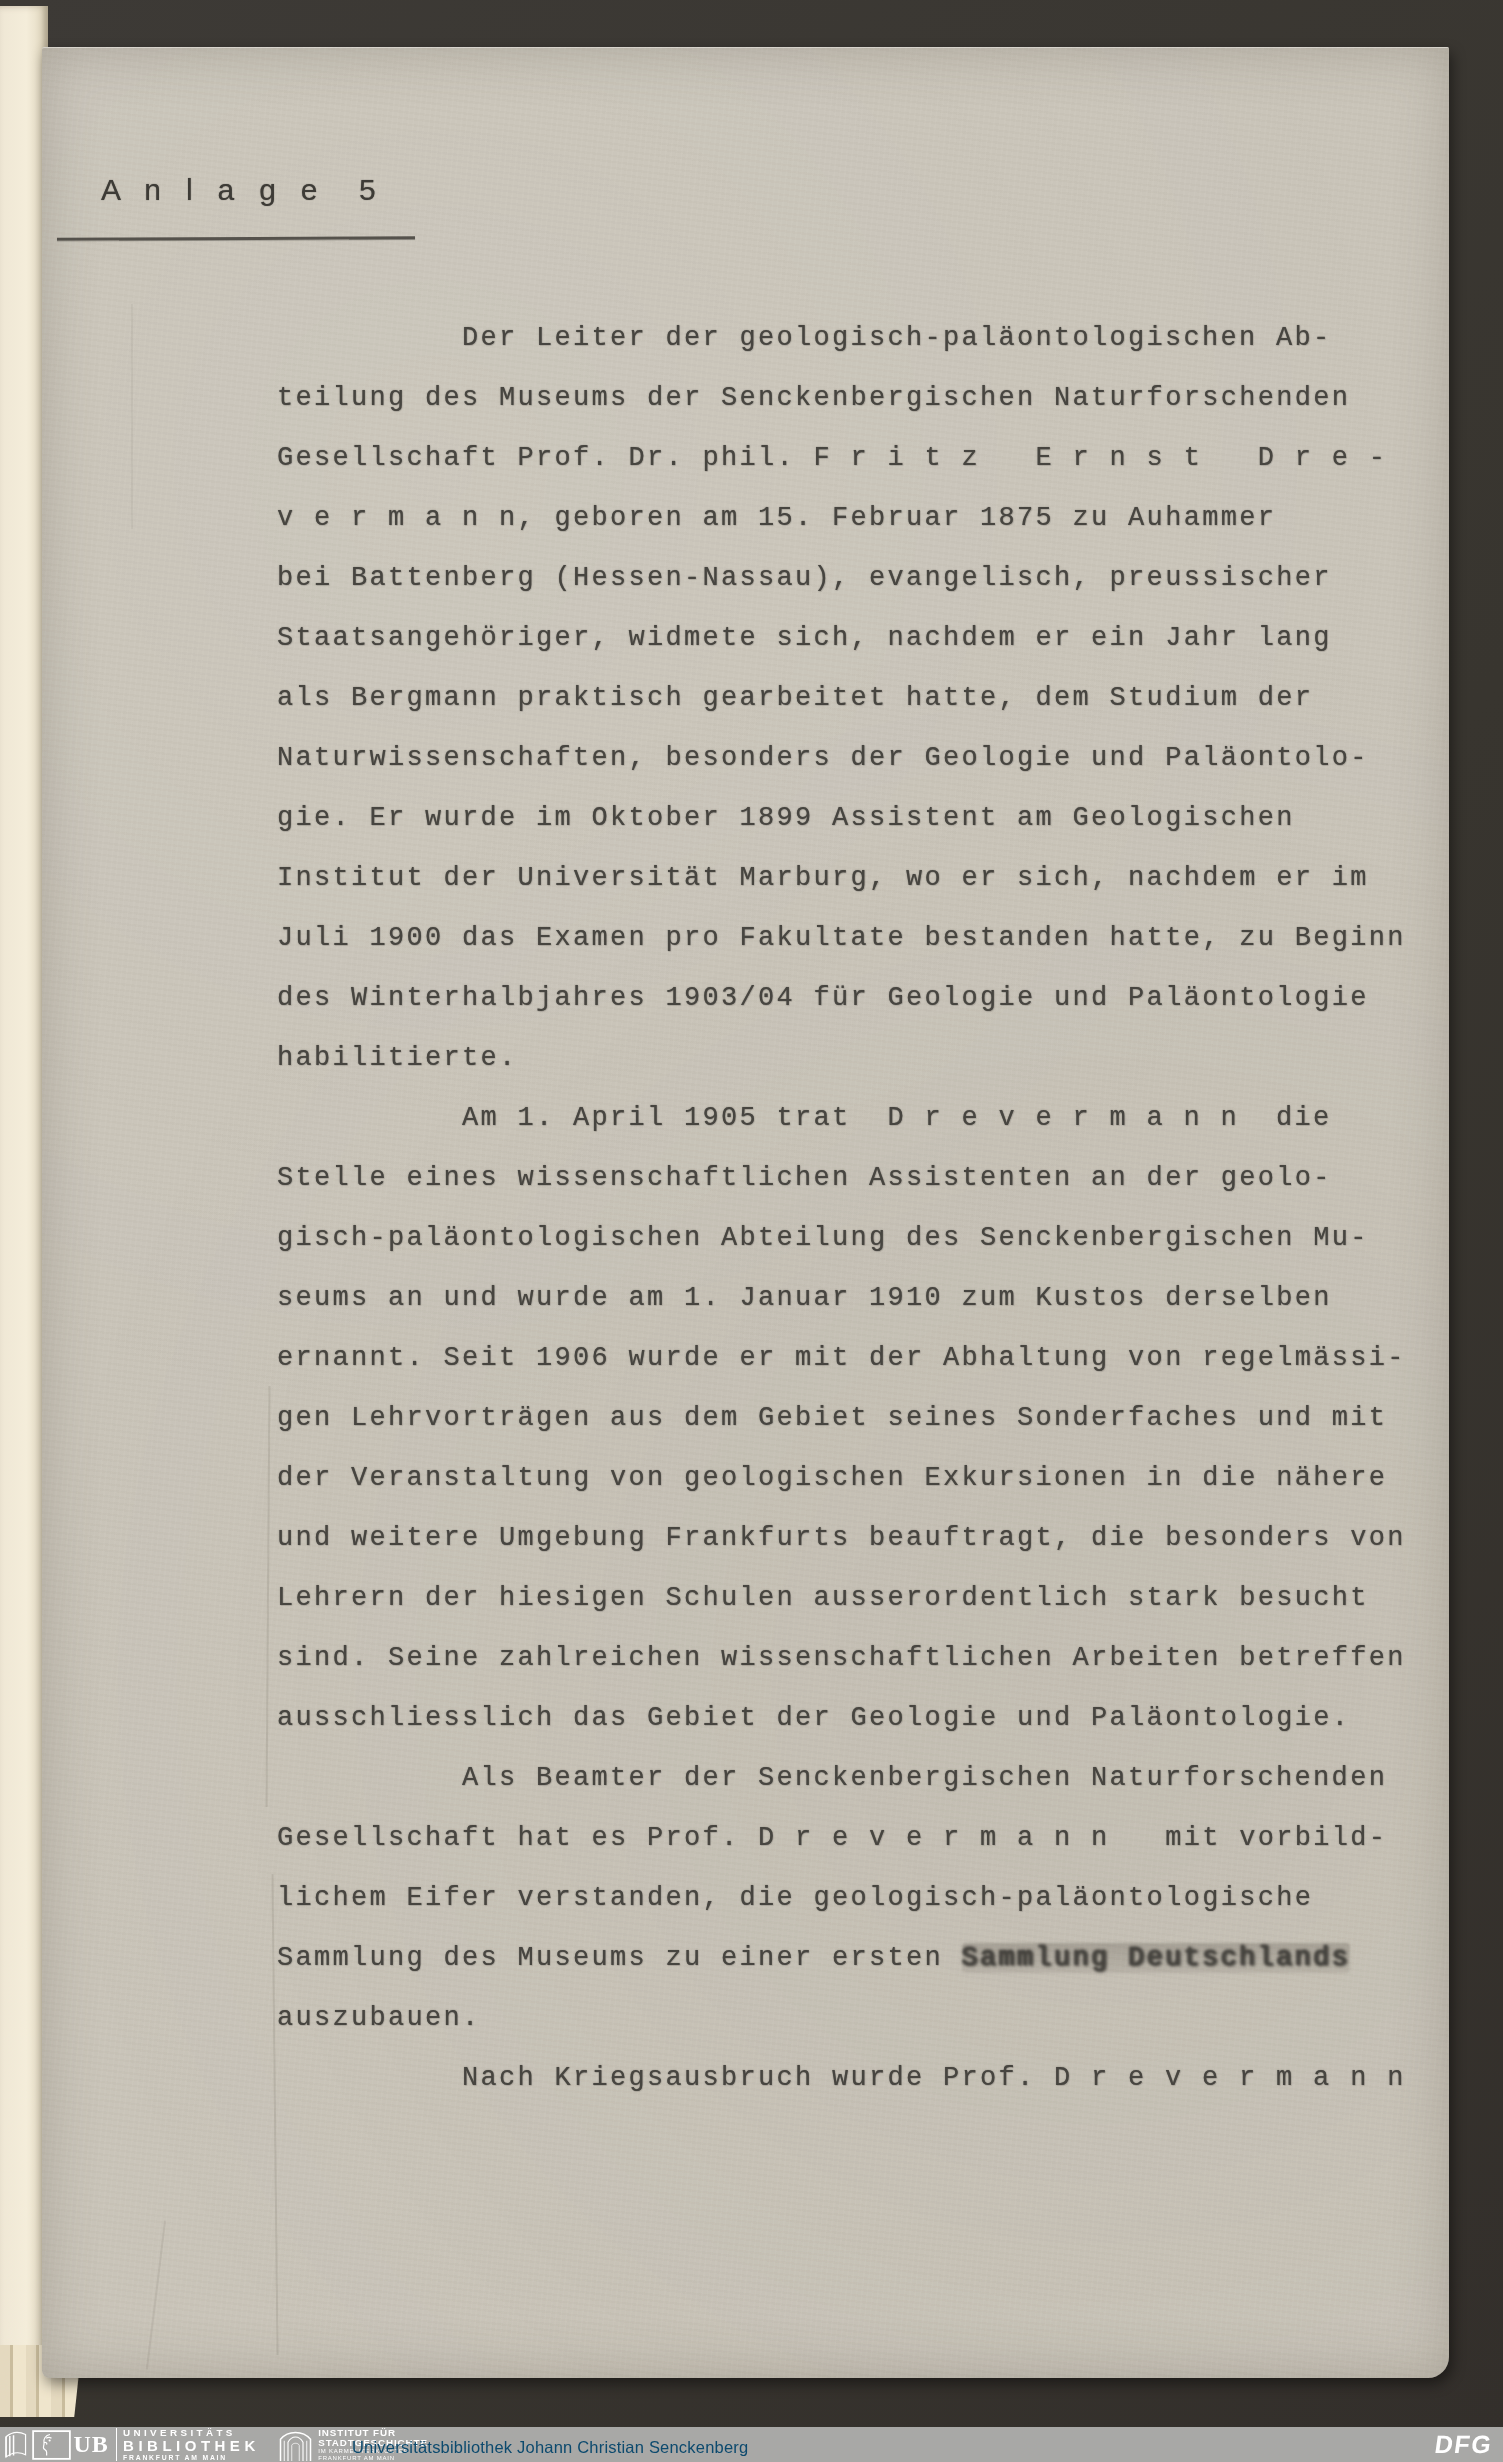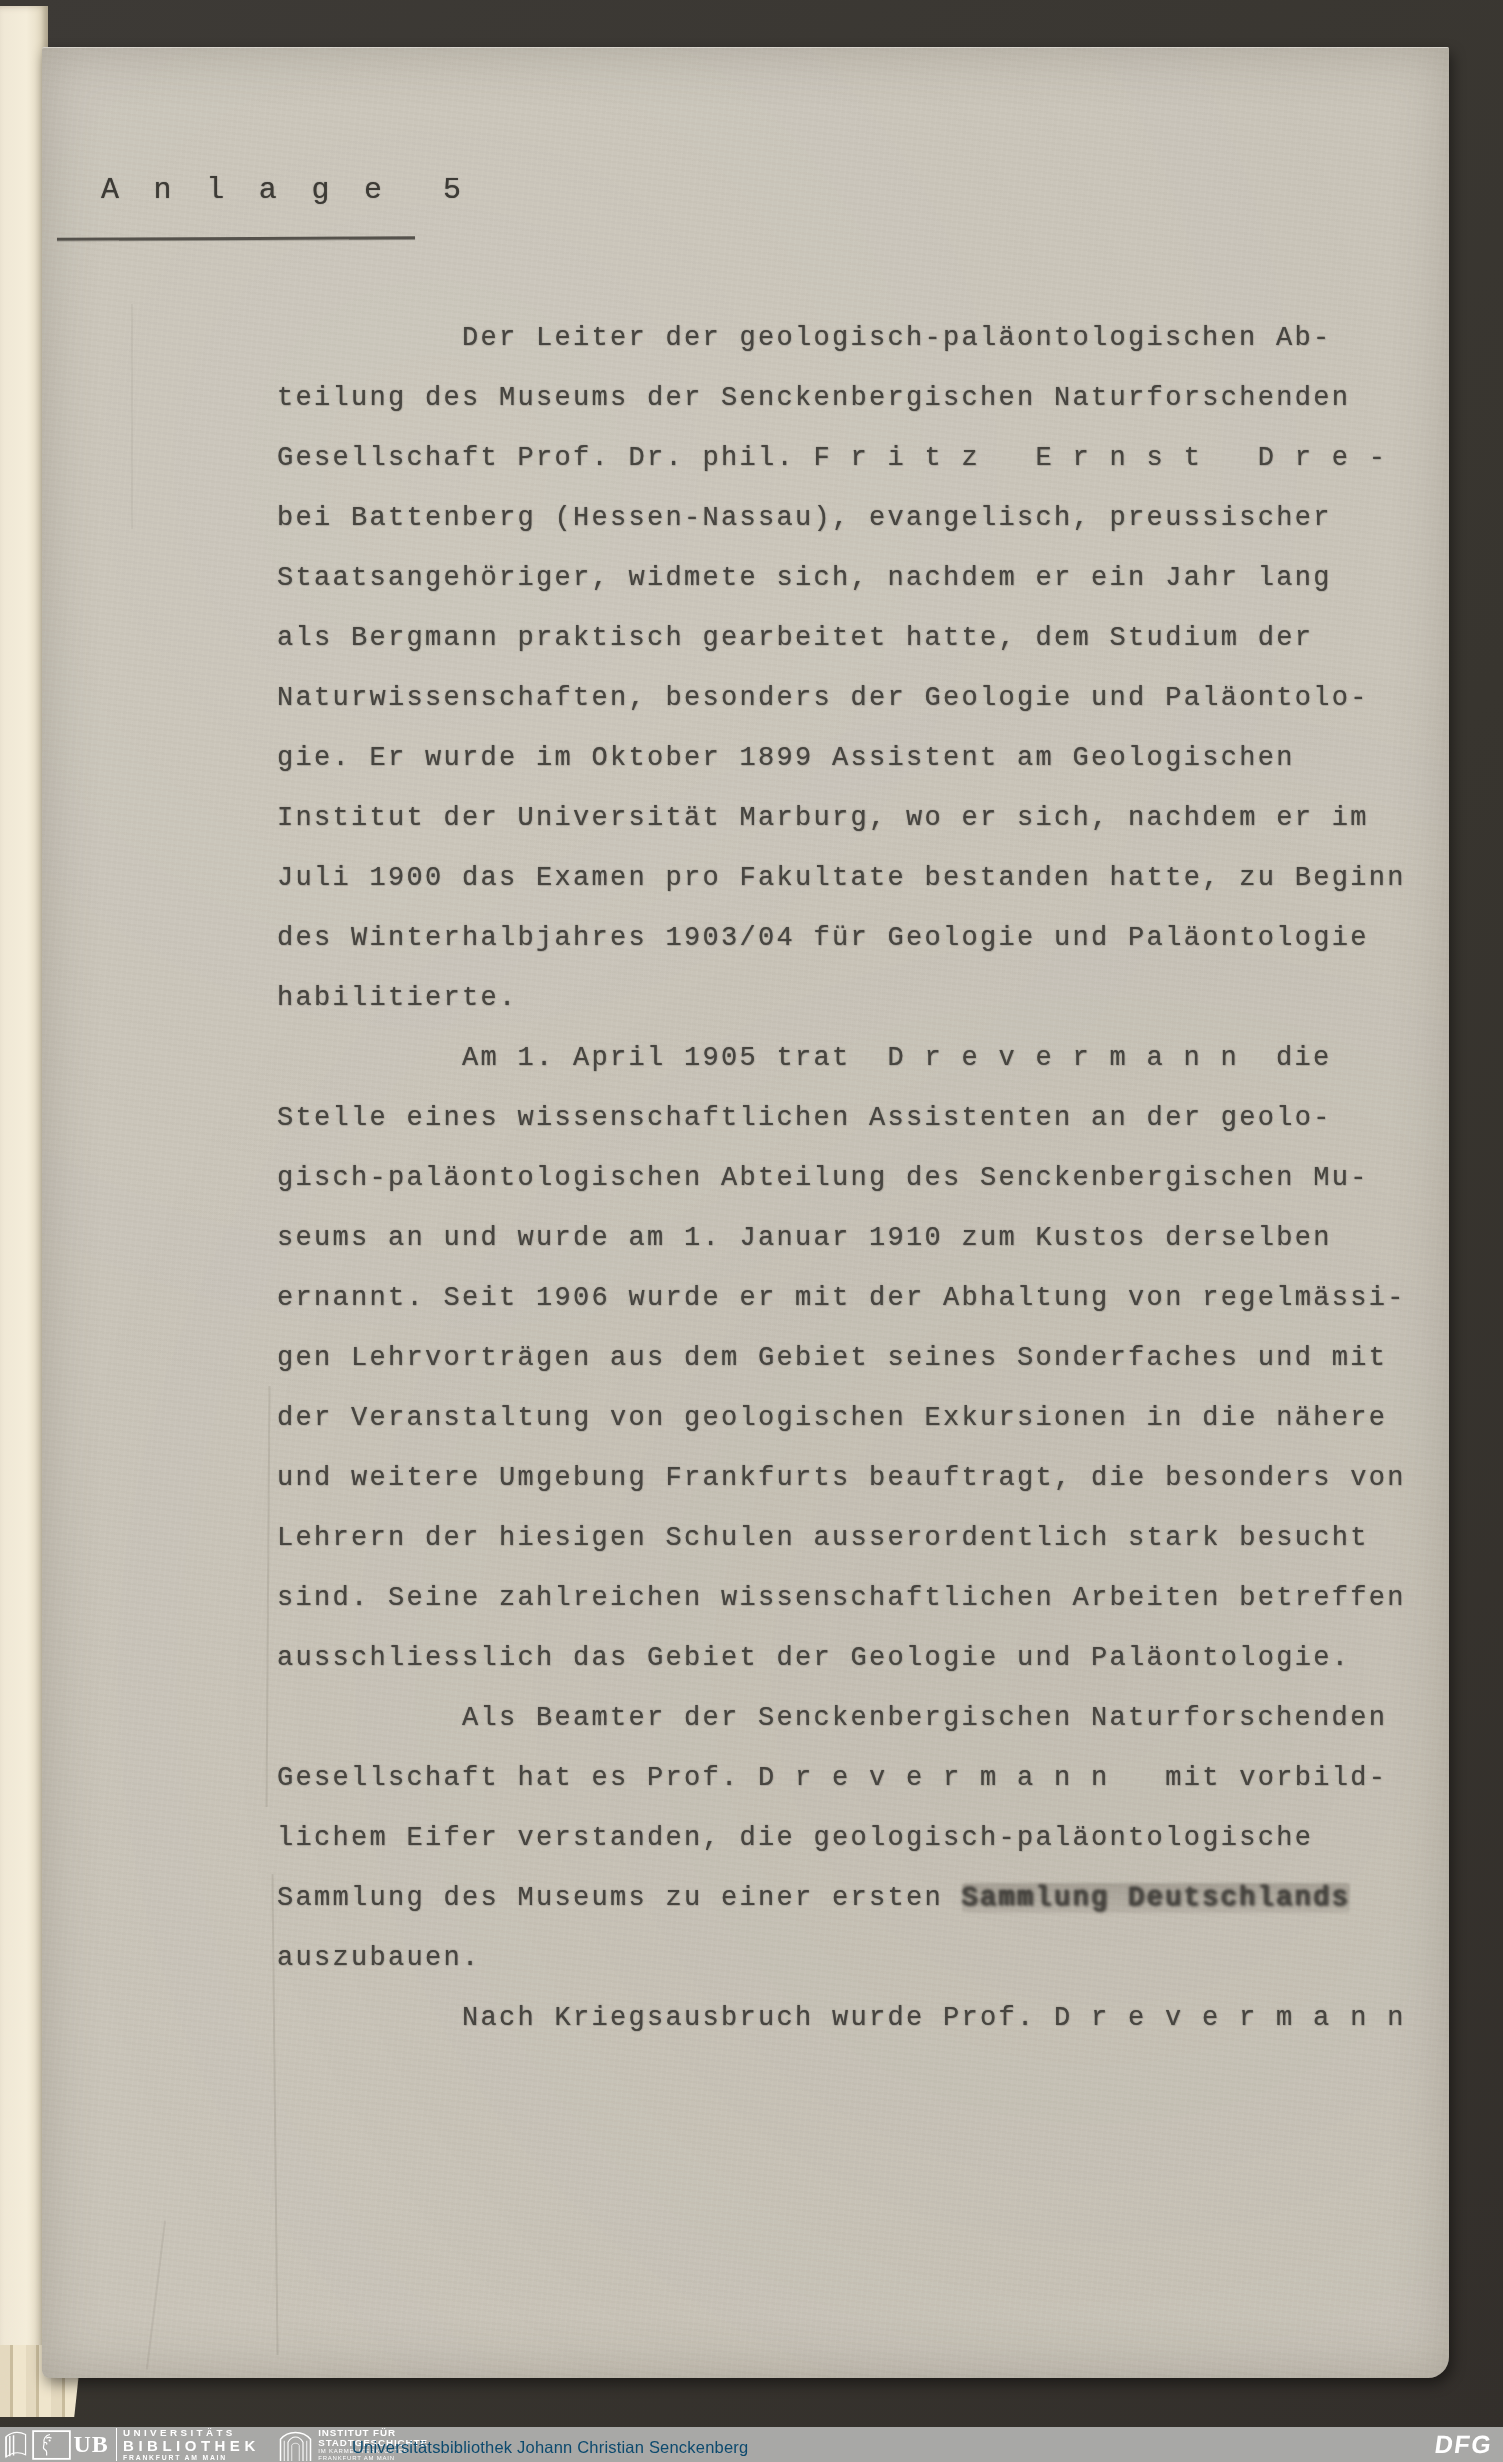--- a/index.html
+++ b/index.html
@@ -37,21 +37,21 @@
     box-shadow:inset 0 0 53px rgba(92,86,74,.28), 3px 6px 13.5px rgba(0,0,0,.45);
   }
   .crease{position:absolute;background:#6b6557;opacity:.16;width:1.5px;}
   .crease.c1{left:225px;top:1338px;height:421px;transform:rotate(.4deg);}
   .crease.c2{left:232px;top:1826px;height:481px;transform:rotate(-.6deg);}
   .crease.c3{left:113px;top:2172px;height:150px;transform:rotate(7deg);opacity:.12;}
   .crease.c4{left:89px;top:256px;height:225px;opacity:.08;}
 
   .heading{
     position:absolute;left:59px;top:125px;
-    font-family:Liberation Mono, monospace;
+    font-family:Liberation Sans, sans-serif;
     font-size:30px;letter-spacing:8.3px;color:#3d3b36;
     text-shadow:0 0 1.1px rgba(61,59,54,.8);
     white-space:pre;
   }
   .heading-underline{
     position:absolute;left:15px;top:189px;width:358px;height:0;
     border-bottom:3px solid #413e39;opacity:.85;
     transform:rotate(-.25deg);
     box-shadow:0 0.8px 0.8px rgba(61,59,54,.4);
   }
@@ -114,20 +114,21 @@
     <div class="crease c4"></div>
 
     <div class="heading">A n l a g e  5</div>
     <div class="heading-underline"></div>
 
     <div class="textblock">
 
     <div class="tline indent"><span>Der Leiter der geologisch-paläontologischen Ab-</span></div>
         <div class="tline"><span>teilung des Museums der Senckenbergischen Naturforschenden</span></div>
         <div class="tline"><span>Gesellschaft Prof. Dr. phil. F r i t z   E r n s t   D r e -</span></div>
+        <div class="tline"><span>v e r m a n n, geboren am 15. Februar 1875 zu Auhammer</span></div>
         <div class="tline"><span>bei Battenberg (Hessen-Nassau), evangelisch, preussischer</span></div>
         <div class="tline"><span>Staatsangehöriger, widmete sich, nachdem er ein Jahr lang</span></div>
         <div class="tline"><span>als Bergmann praktisch gearbeitet hatte, dem Studium der</span></div>
         <div class="tline"><span>Naturwissenschaften, besonders der Geologie und Paläontolo-</span></div>
         <div class="tline"><span>gie. Er wurde im Oktober 1899 Assistent am Geologischen</span></div>
         <div class="tline"><span>Institut der Universität Marburg, wo er sich, nachdem er im</span></div>
         <div class="tline"><span>Juli 1900 das Examen pro Fakultate bestanden hatte, zu Beginn</span></div>
         <div class="tline"><span>des Winterhalbjahres 1903/04 für Geologie und Paläontologie</span></div>
         <div class="tline"><span>habilitierte.</span></div>
         <div class="tline indent"><span>Am 1. April 1905 trat  D r e v e r m a n n  die</span></div>

